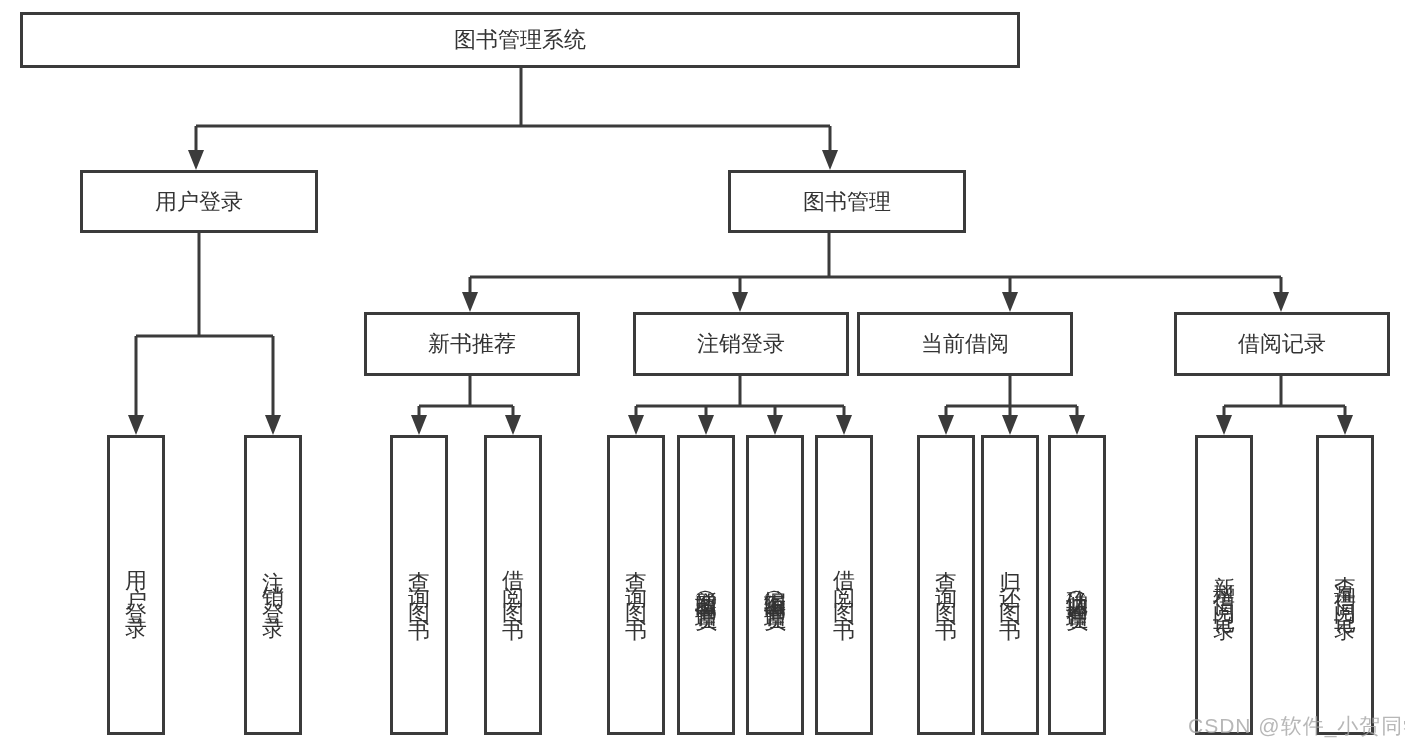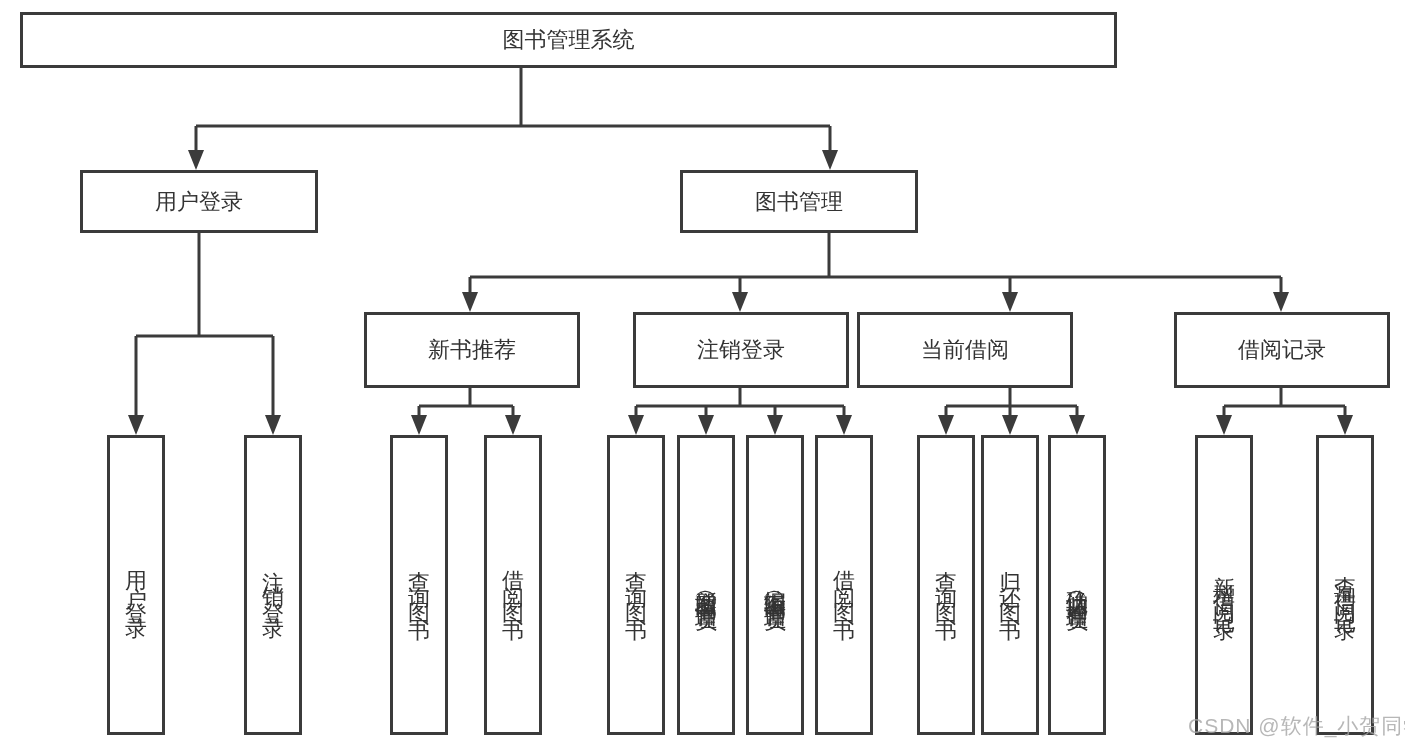--- a/index.html
+++ b/index.html
@@ -24,23 +24,23 @@
     position: absolute;
     background: #ffffff;
     border: 3px solid #3b3b3b;
     box-sizing: border-box;
     display: flex;
     align-items: center;
     justify-content: center;
     color: #333333;
     font-size: 22px;
   }
-  .root-box   { left: 20px;  top: 12px;  width: 1097px; height: 56px; font-family: Liberation Mono, monospace; }
+  .root-box   { left: 20px;  top: 12px;  width: 1000px; height: 56px; font-family: Liberation Mono, monospace; }
   .l2-box     { top: 170px;  width: 238px; height: 63px; }
-  .l3-box     { top: 312px;  width: 216px; height: 76px; }
+  .l3-box     { top: 312px;  width: 216px; height: 64px; }
   .leaf       { top: 435px;  width: 58px;  height: 300px; }
   .vtext {
     writing-mode: vertical-rl;
     text-orientation: mixed;
     white-space: nowrap;
     color: #333333;
     font-size: 22px;
     line-height: 1;
   }
   .sp4 { letter-spacing: 16px; }
@@ -114,21 +114,21 @@
     </g>
   </svg>
 
   <div class="node root-box">
     <span>图书管理系统</span>
   </div>
 
   <div class="node l2-box" style="left:80px">
     <span>用户登录</span>
   </div>
-  <div class="node l2-box" style="left:680px">
+  <div class="node l2-box" style="left:728px">
     <span>图书管理</span>
   </div>
 
   <div class="node l3-box" style="left:364px">
     <span>新书推荐</span>
   </div>
   <div class="node l3-box" style="left:633px">
     <span>注销登录</span>
   </div>
   <div class="node l3-box" style="left:857px">

